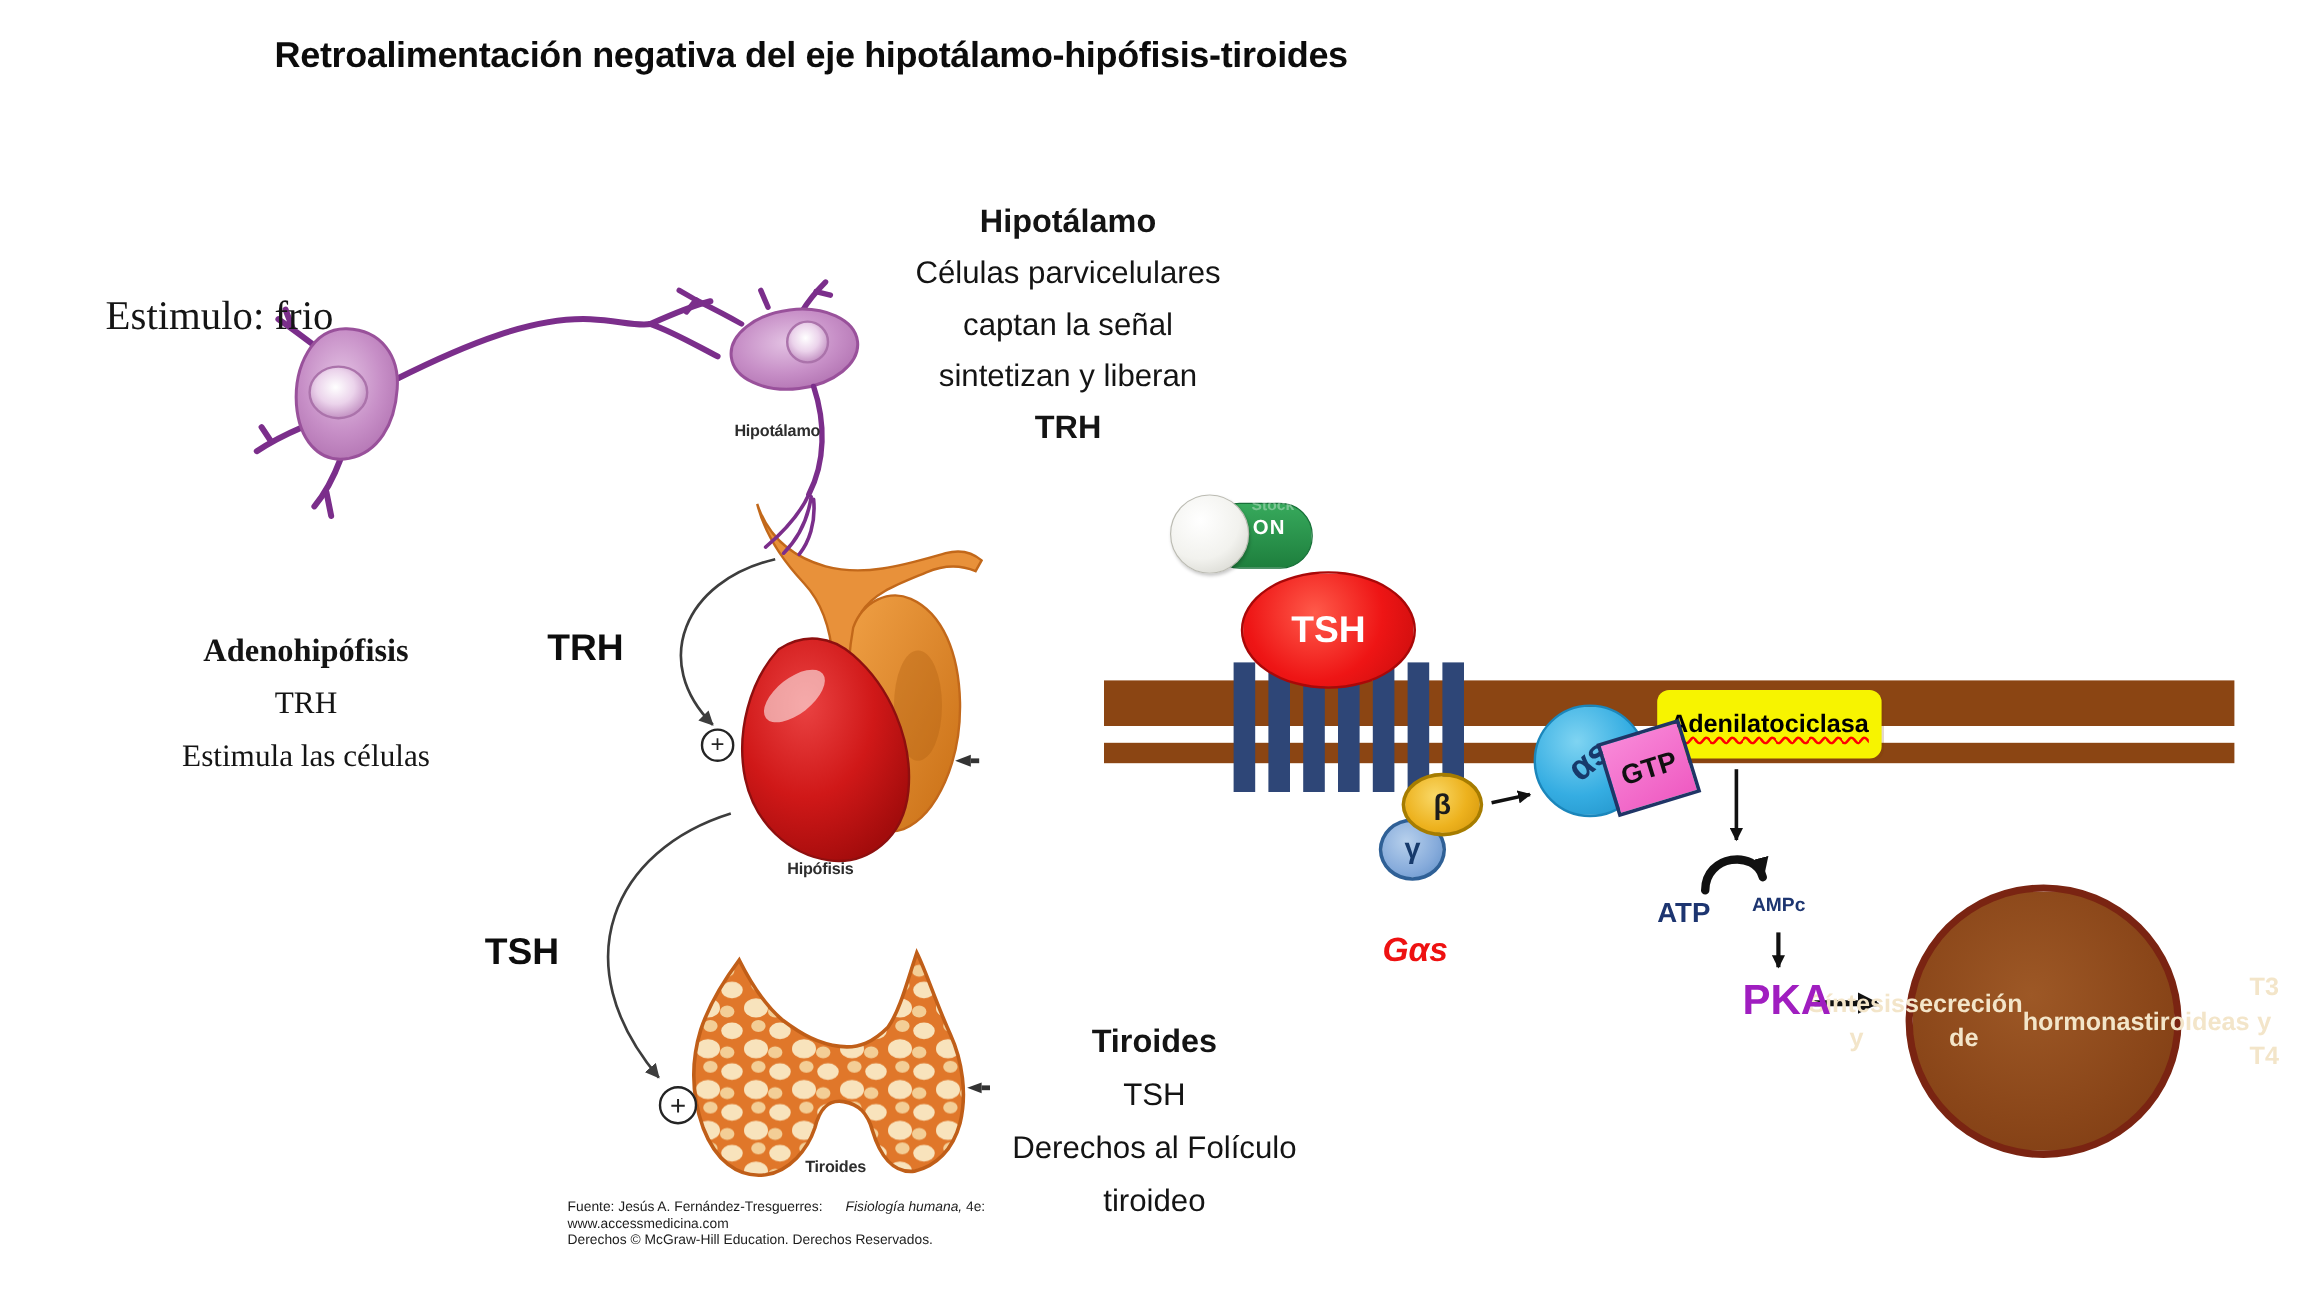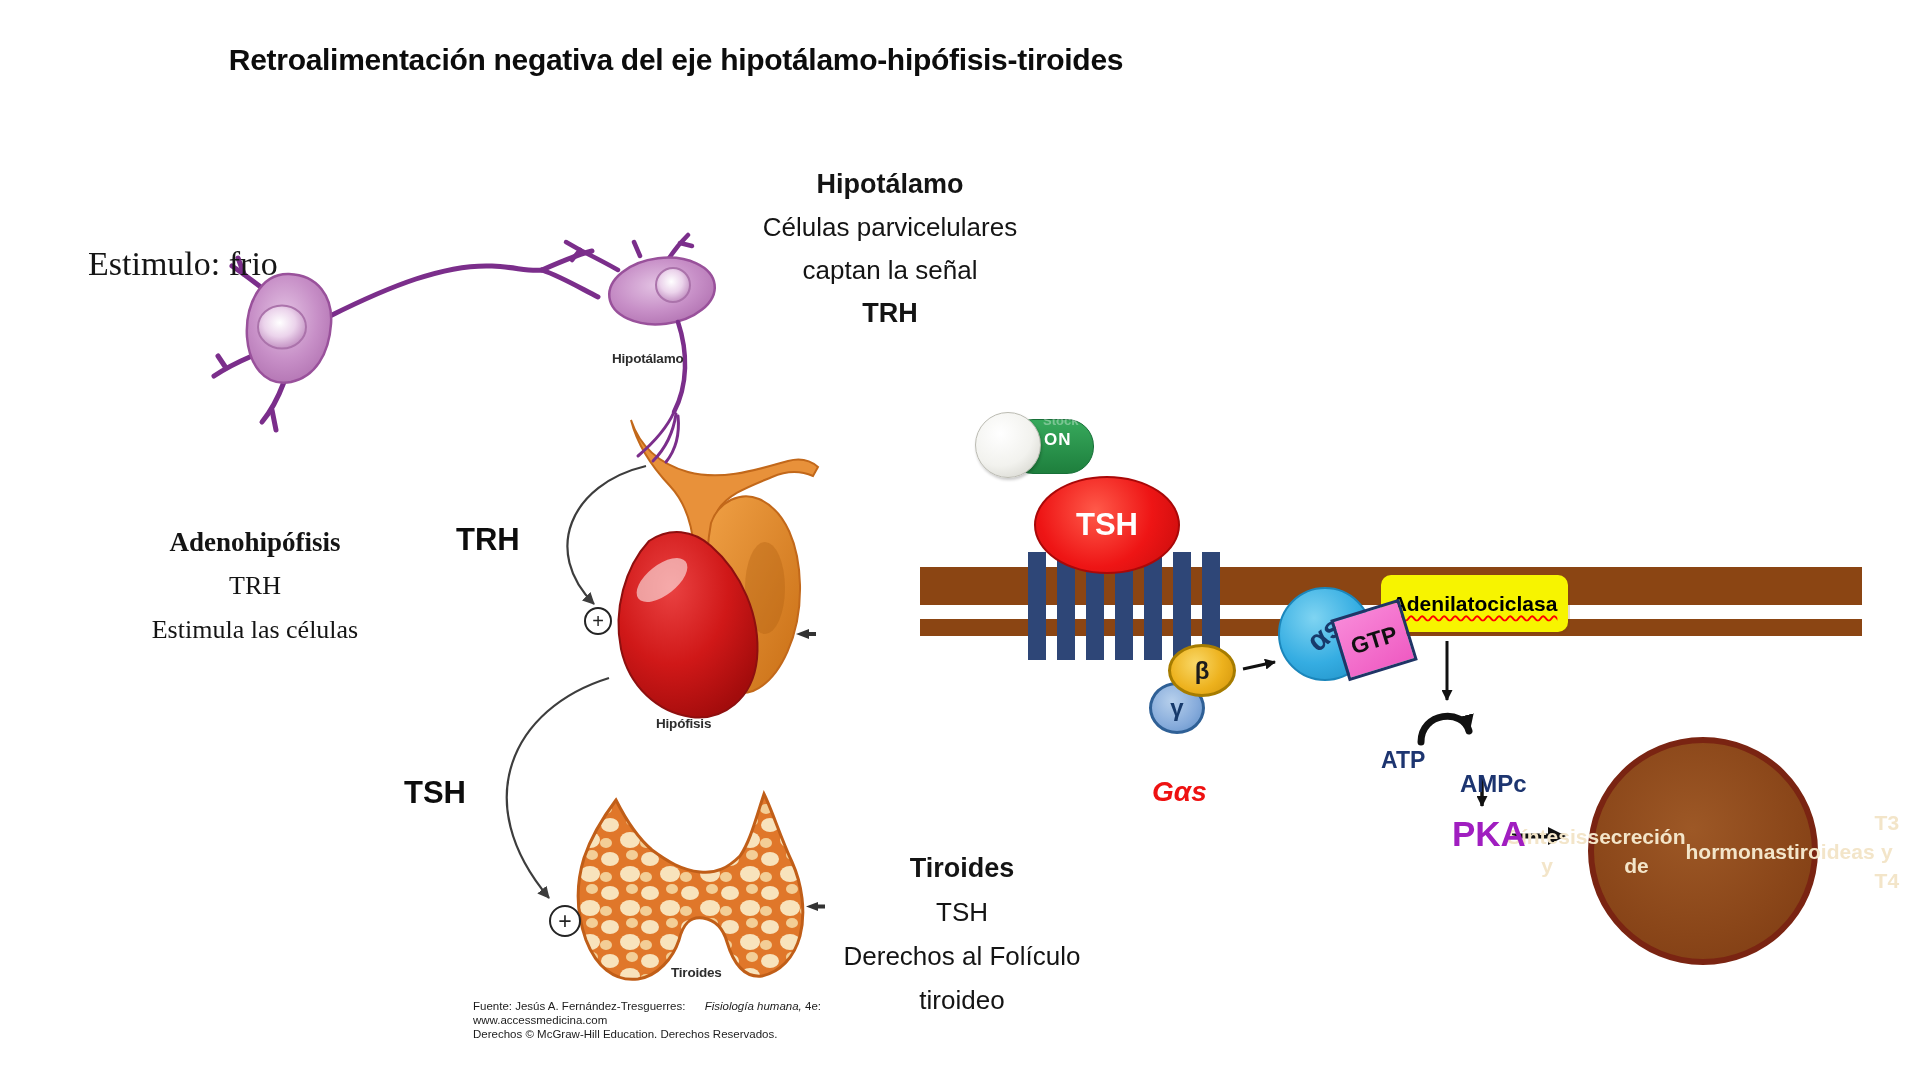--- a/index.html
+++ b/index.html
@@ -1,20 +1,20 @@
 <!DOCTYPE html>
 <html><head>
 <meta charset="utf-8">
 <style>
   html,body{margin:0;padding:0;background:#fff;}
   .canvas{position:relative;width:1920px;height:1080px;background:#ffffff;
           font-family:"Liberation Sans",sans-serif;overflow:hidden;color:#111;}
   .abs{position:absolute;}
   .title{left:0;top:30px;width:1352px;text-align:center;font-size:30px;font-weight:bold;
-         color:#0c0c0c;letter-spacing:-0.3px;z-index:10;margin-top:13px;}
+         color:#0c0c0c;letter-spacing:-0.3px;z-index:10;}
   .stimulus{left:88px;top:245px;font-size:34px;color:#151515;z-index:10;font-family:Liberation Serif, serif;}
   .blk{text-align:center;color:#141414;font-size:26px;line-height:43px;z-index:10;}
   .blk .b{font-weight:bold;font-size:27px;}
   .blk44{line-height:44px;}
   .big-label{font-weight:bold;font-size:31px;color:#0d0d0d;z-index:10;}
   .small-label{font-size:13.5px;color:#2d2d2d;font-weight:600;z-index:10;letter-spacing:-0.2px;}
   .source{left:473px;top:1000px;font-size:11.5px;line-height:13.8px;color:#1c1c1c;z-index:10;}
   .source .it{font-style:italic;margin-left:16px;}
   .plus-circle{border:2px solid #242424;border-radius:50%;display:flex;align-items:center;
                justify-content:center;color:#242424;background:#fff;z-index:9;font-weight:400;}
@@ -48,21 +48,21 @@
        background:linear-gradient(160deg,#F888D8,#EF5BC2);border:3px solid #1F3566;
        transform:rotate(-17deg);display:flex;align-items:center;justify-content:center;
        font-size:23px;font-weight:bold;color:#101010;}
   .ac-box{left:1381px;top:575px;width:187px;height:57px;background:#F7F400;border-radius:10px;
           z-index:5;display:flex;align-items:center;justify-content:center;
           box-shadow:2px 2px 0 rgba(120,60,0,.2);}
   .ac-box span{font-size:21px;font-weight:bold;color:#000;
           text-decoration-line:underline;text-decoration-style:wavy;
           text-decoration-color:#ff0000;text-decoration-thickness:2px;text-underline-offset:4px;}
   .lab-atp{left:1381px;top:747px;font-size:23px;font-weight:bold;color:#1D3570;z-index:10;}
-  .lab-ampc{left:1460px;top:746px;font-size:24px;font-weight:bold;color:#1D3570;z-index:10;margin-top:24px;}
+  .lab-ampc{left:1460px;top:746px;font-size:16px;font-weight:bold;color:#1D3570;z-index:10;}
   .lab-pka{left:1452px;top:814px;font-size:35px;font-weight:bold;color:#A01EC0;z-index:10;}
   .lab-gas{left:1152px;top:776px;font-size:28px;font-weight:bold;font-style:italic;color:#EE1111;z-index:10;}
   .result-circle{left:1588px;top:737px;width:230px;height:228px;border-radius:50%;z-index:5;
           background:radial-gradient(circle at 45% 40%,#9D5826 0%,#8A4619 60%,#7C3A12 100%);
           border:6px solid #7A2412;display:flex;align-items:center;
           justify-content:center;color:#F3E5C9;font-weight:bold;font-size:21px;line-height:29px;
           text-align:center;box-sizing:border-box;}
 </style>
 </head>
 <body>
@@ -172,20 +172,21 @@
   </svg>
 
   <div class="abs title">Retroalimentación negativa del eje hipotálamo-hipófisis-tiroides</div>
 
   <div class="abs stimulus">Estimulo: frio</div>
 
   <div class="abs blk" style="left:690px;top:163px;width:400px;">
     <div class="b">Hipotálamo</div>
     <div>Células parvicelulares</div>
     <div>captan la señal</div>
+    <div>sintetizan y liberan</div>
     <div class="b">TRH</div>
   </div>
 
   <div class="abs blk blk44" style="left:60px;top:520px;width:390px;font-family:Liberation Serif, serif;">
     <div class="b">Adenohipófisis</div>
     <div>TRH</div>
     <div>Estimula las células</div>
   </div>
 
   <div class="abs blk blk44" style="left:762px;top:846px;width:400px;">

